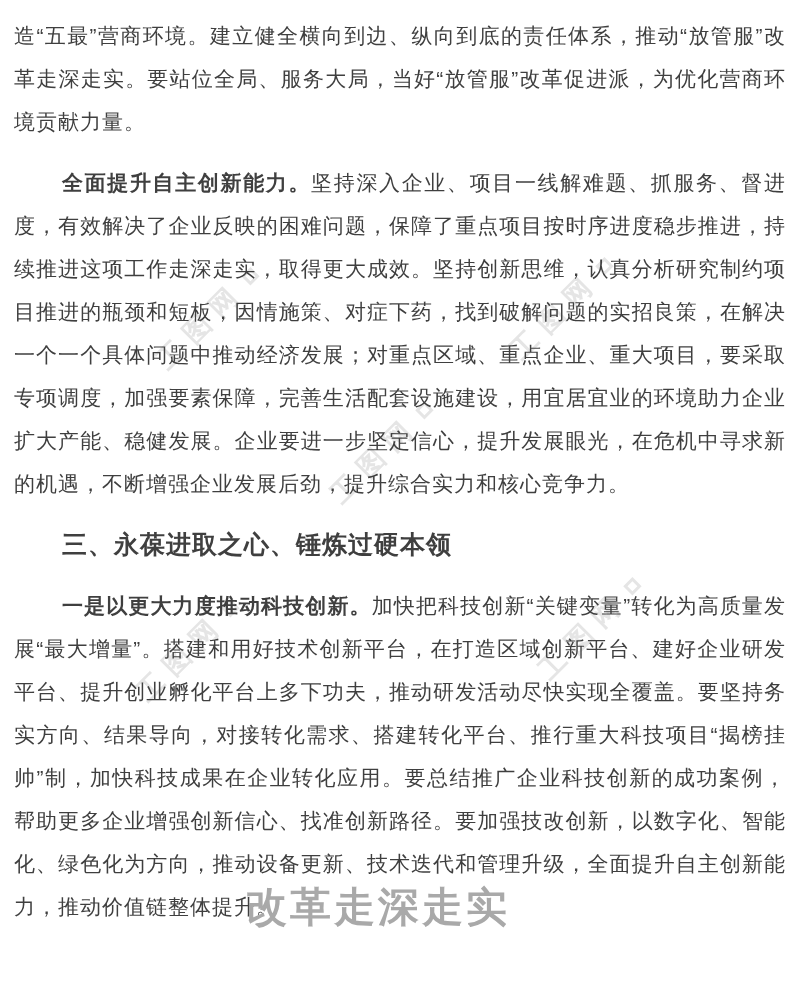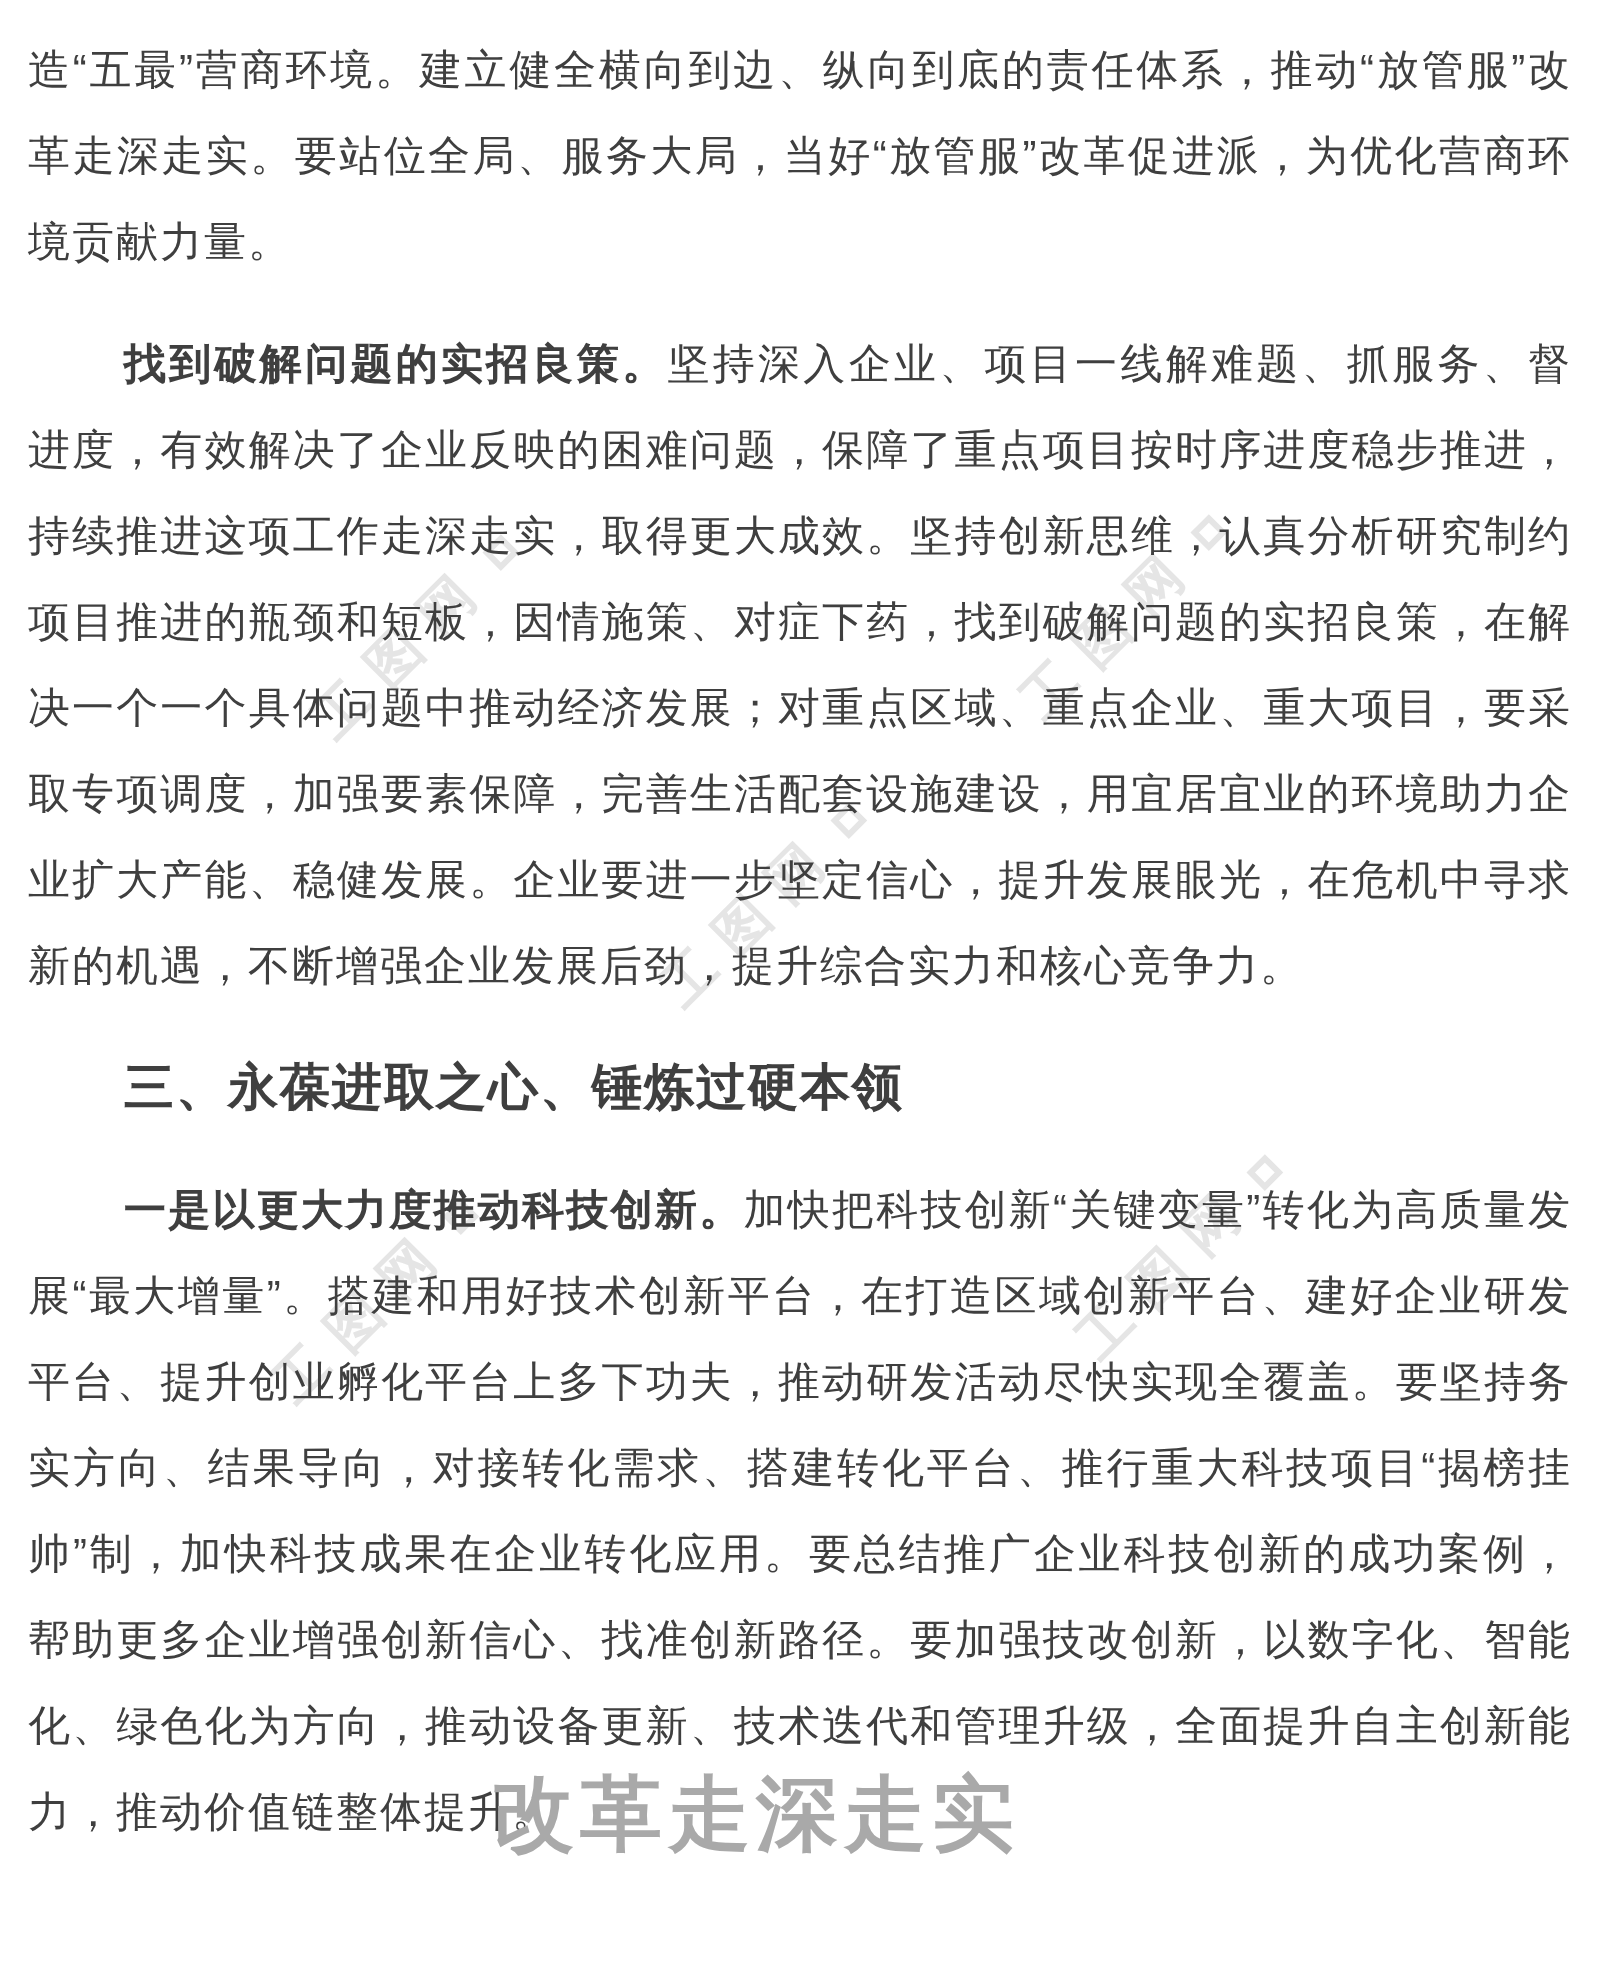--- a/index.html
+++ b/index.html
@@ -103,21 +103,21 @@
         <span class="wm-diamond"></span>
       </div>
       <div class="watermark" style="left: 590px; top: 628px; color: rgb(229, 229, 229);">
         <span>工图网</span>
         <span class="wm-diamond"></span>
       </div>
     </div>
 
   <div class="content" id="content">
       <p class="para no-indent">造“五最”营商环境。建立健全横向到边、纵向到底的责任体系，推动“放管服”改革走深走实。要站位全局、服务大局，当好“放管服”改革促进派，为优化营商环境贡献力量。</p>
-      <p class="para"><span class="lead">找到破解问题的实招良策。</span>坚持深入企业、项目一线解难题、抓服务、督进度，有效解决了企业反映的困难问题，保障了重点项目按时序进度稳步推进，持续推进这项工作走深走实，取得更大成效。坚持创新思维，认真分析研究制约项目推进的瓶颈和短板，因情施策、对症下药，找到破解问题的实招良策，在解决一个一个具体问题中推动经济发展；对重点区域、重点企业、重大项目，要采取专项调度，加强要素保障，完善生活配套设施建设，用宜居宜业的环境助力企业扩大产能、稳健发展。企业要进一步坚定信心，提升发展眼光，在危机中寻求新的机遇，不断增强企业发展后劲，提升综合实力和核心竞争力。</p>
+      <p class="para"><span class="lead">全面提升自主创新能力。</span>坚持深入企业、项目一线解难题、抓服务、督进度，有效解决了企业反映的困难问题，保障了重点项目按时序进度稳步推进，持续推进这项工作走深走实，取得更大成效。坚持创新思维，认真分析研究制约项目推进的瓶颈和短板，因情施策、对症下药，找到破解问题的实招良策，在解决一个一个具体问题中推动经济发展；对重点区域、重点企业、重大项目，要采取专项调度，加强要素保障，完善生活配套设施建设，用宜居宜业的环境助力企业扩大产能、稳健发展。企业要进一步坚定信心，提升发展眼光，在危机中寻求新的机遇，不断增强企业发展后劲，提升综合实力和核心竞争力。</p>
       <div class="heading">三、永葆进取之心、锤炼过硬本领</div>
       <p class="para"><span class="lead">一是以更大力度推动科技创新。</span>加快把科技创新“关键变量”转化为高质量发展“最大增量”。搭建和用好技术创新平台，在打造区域创新平台、建好企业研发平台、提升创业孵化平台上多下功夫，推动研发活动尽快实现全覆盖。要坚持务实方向、结果导向，对接转化需求、搭建转化平台、推行重大科技项目“揭榜挂帅”制，加快科技成果在企业转化应用。要总结推广企业科技创新的成功案例，帮助更多企业增强创新信心、找准创新路径。要加强技改创新，以数字化、智能化、绿色化为方向，推动设备更新、技术迭代和管理升级，全面提升自主创新能力，推动价值链整体提升。</p>
     </div>
 
   <div class="footer" id="footer" style="color: rgb(169, 169, 169);">
     <span>改革走深走实</span>
   </div>
 
 </div>
 

